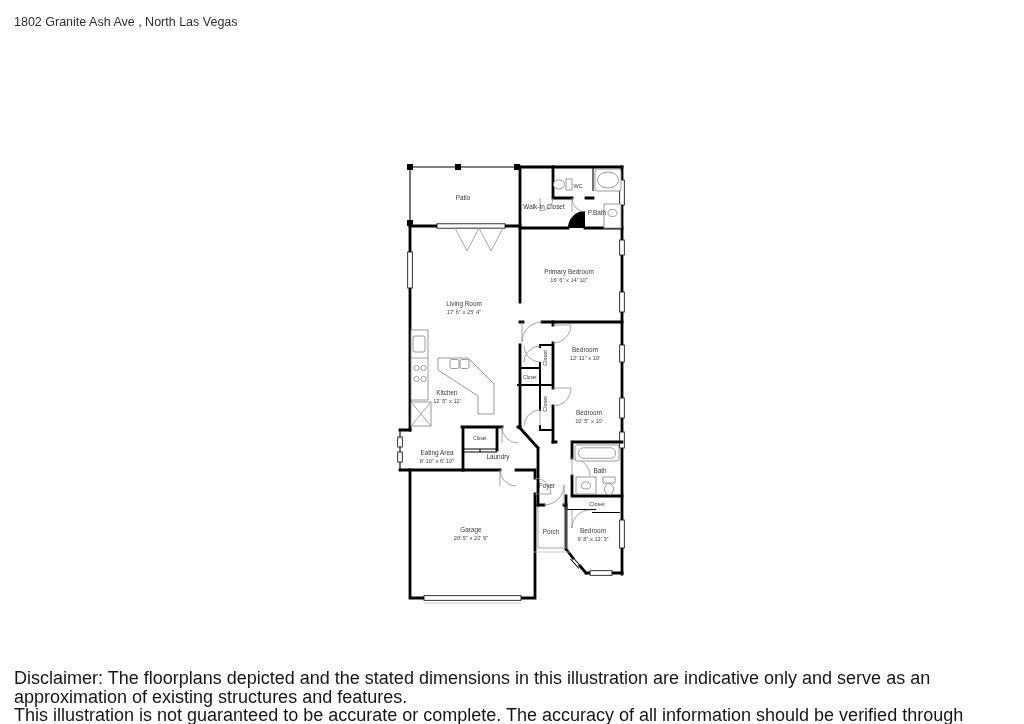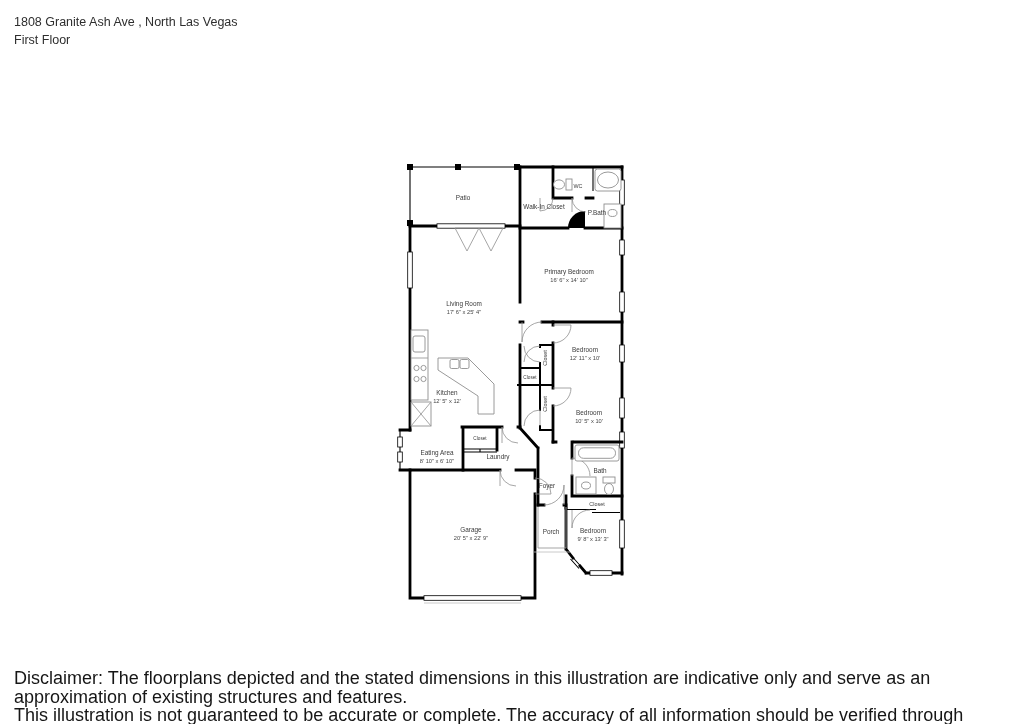--- a/index.html
+++ b/index.html
@@ -22,22 +22,21 @@
   .rd{font-size:5.7px;fill:#474747;}
   .sm{font-size:5.4px;}
   .xs{font-size:4.7px;}
 </style>
 </head>
 <body>
 
 <div class="page">
 
   <div class="header">
-    <div>1808 Granite Ash Ave , North Las Vegas</div>
-    <div>First Floor</div>
+    <div>1802 Granite Ash Ave , North Las Vegas</div>
   </div>
 
   <svg class="plan-svg" width="1024" height="724" viewBox="0 0 1024 724">
 
     <g>
       <path class="thin" d="M410,167 H520 M410,167 V226"></path>
       <rect class="post" x="407" y="164" width="6" height="6"></rect>
       <rect class="post" x="455" y="164" width="6" height="6"></rect>
       <rect class="post" x="514" y="164" width="6" height="6"></rect>
       <rect class="post" x="407" y="220" width="6" height="6"></rect>

